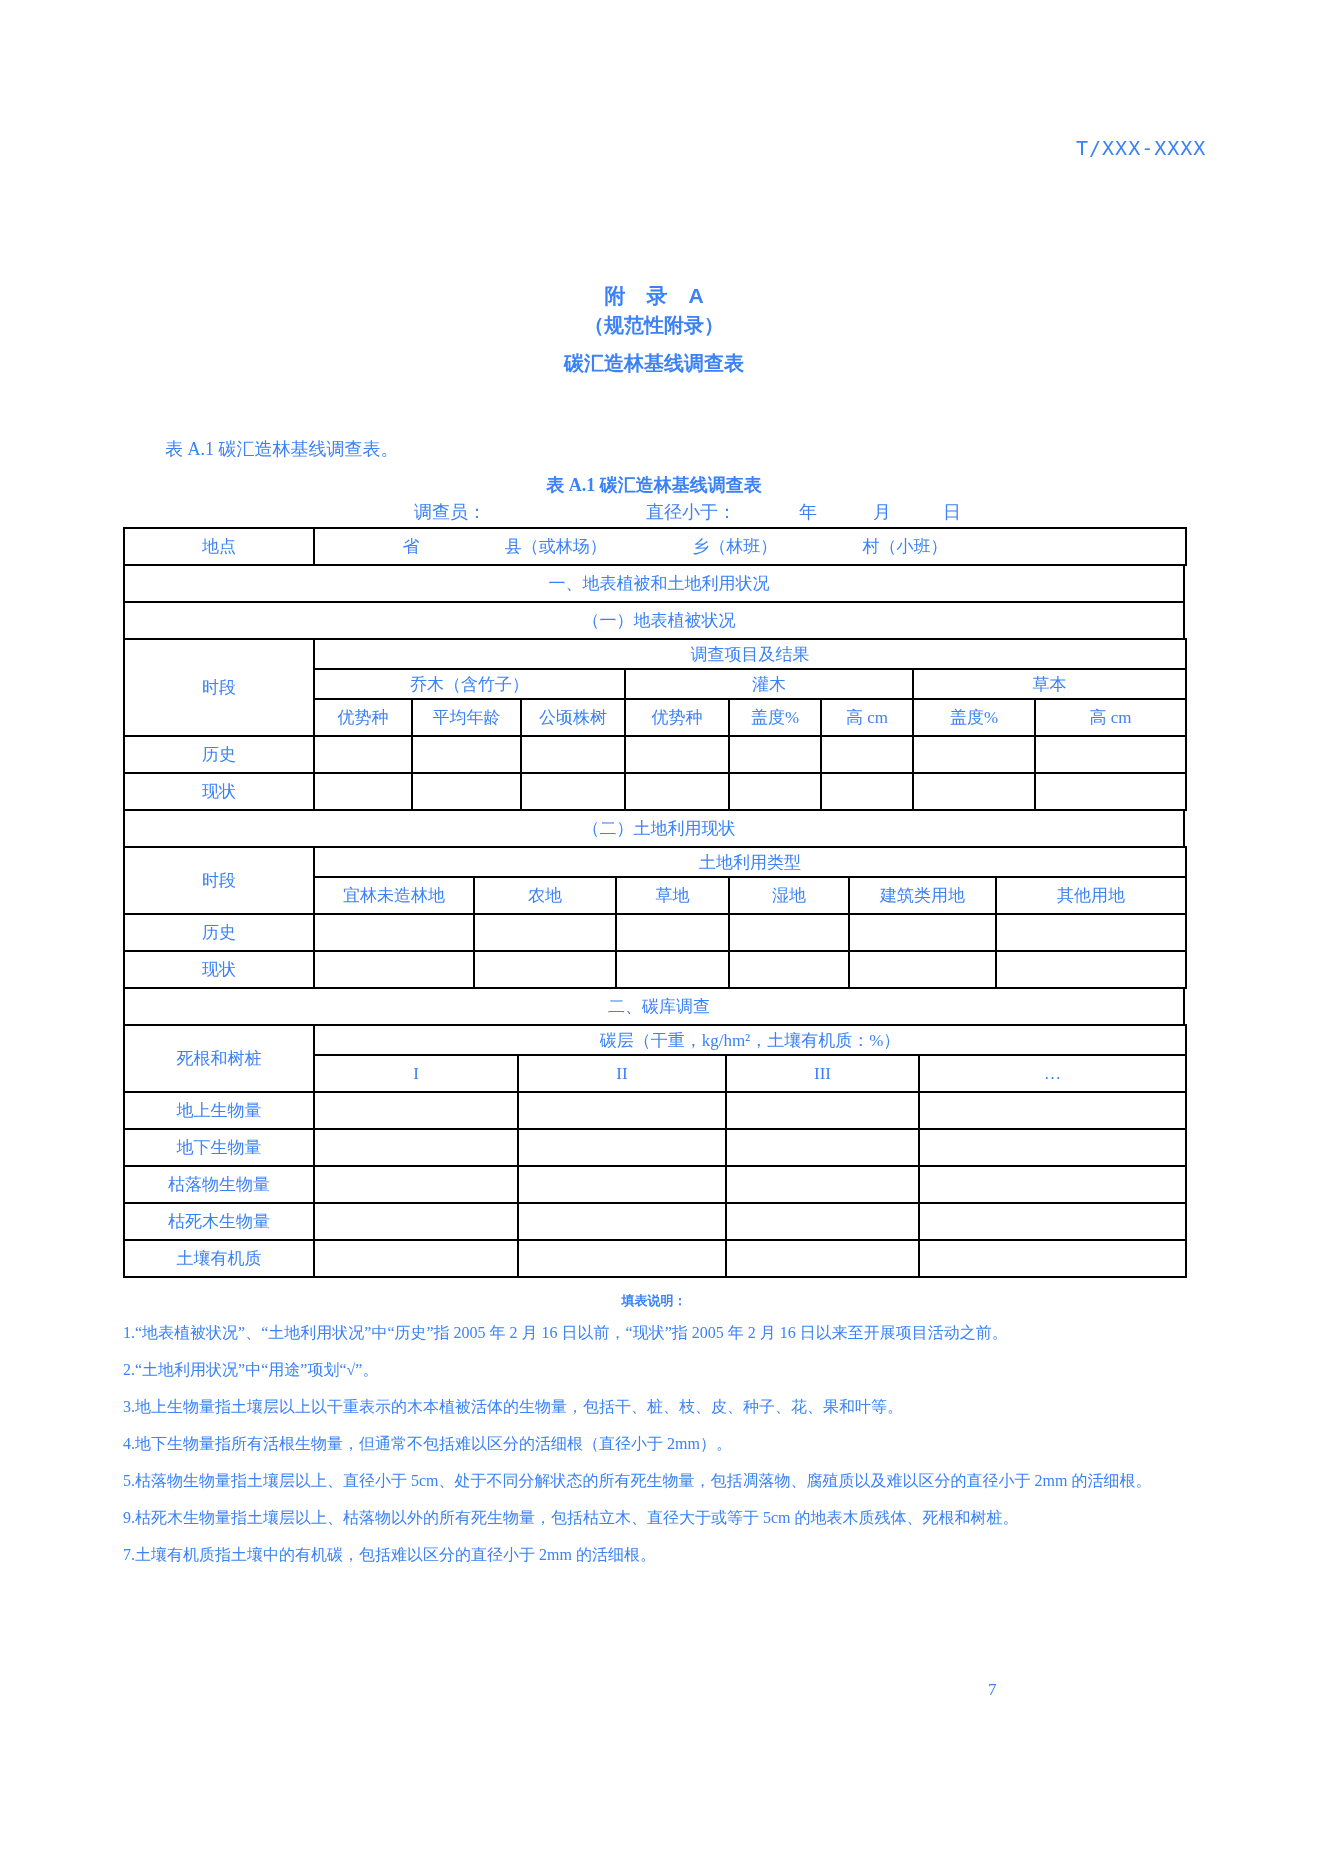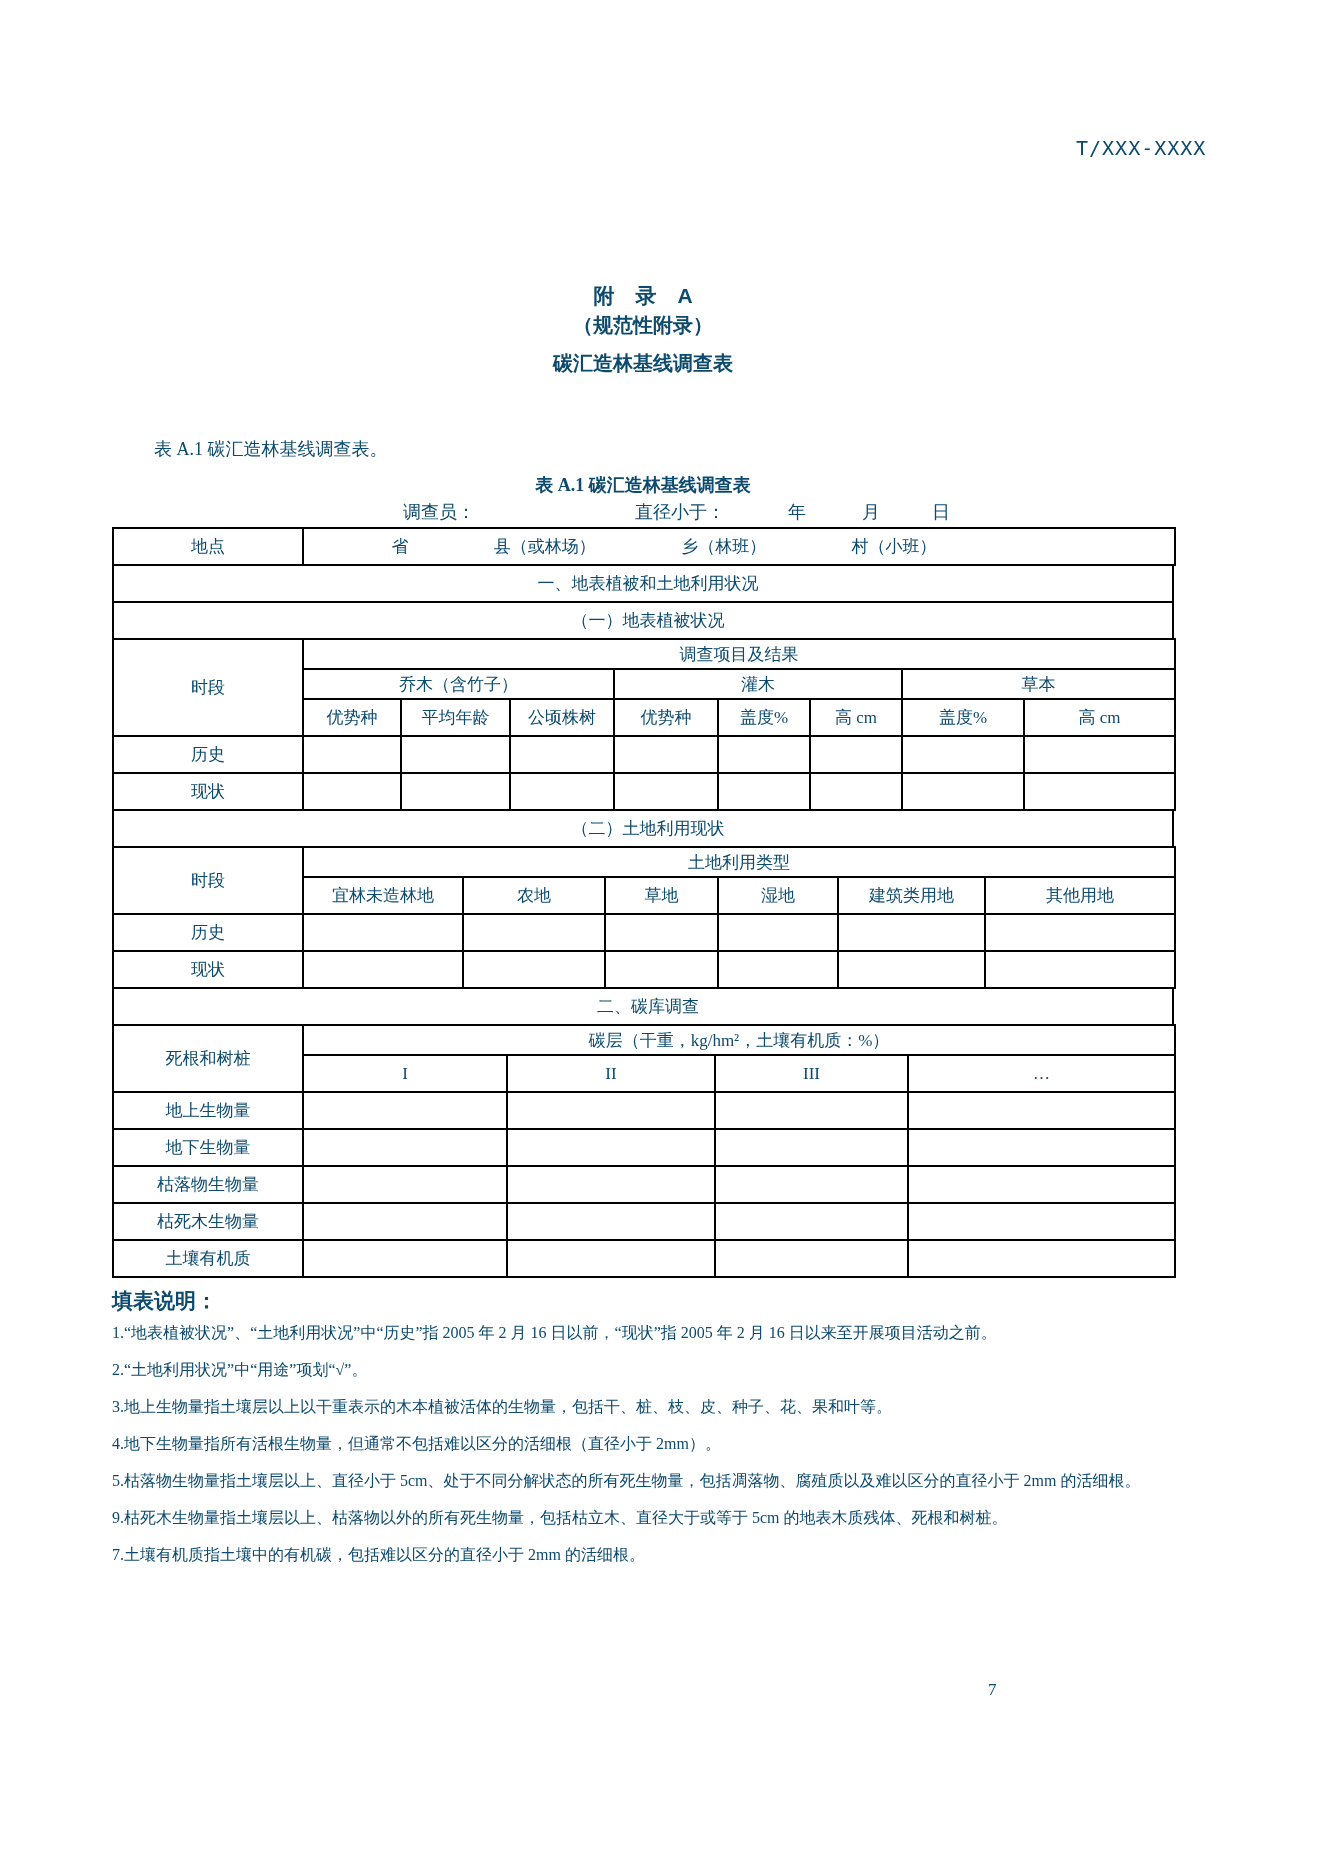--- a/index.html
+++ b/index.html
@@ -1,25 +1,25 @@
 <!DOCTYPE html>
 <html><head>
 <meta charset="utf-8">
 <style>
   * { margin:0; padding:0; box-sizing:border-box; }
   html,body { background:#fff; }
   .page {
     position:relative; width:1323px; height:1871px; background:#ffffff;
-    font-family:"Liberation Serif", serif; color:#0c4a6e; overflow:hidden;border-radius:24px;
+    font-family:"Liberation Serif", serif; color:#3b82f6; overflow:hidden;border-radius:24px;
   }
   .doc-code {
     position:absolute; top:136px; left:1076px;
     font-family:"DejaVu Sans Mono", monospace; font-size:20px; letter-spacing:1px;
   }
-  .content { position:absolute; left:112px; top:0; width:1062px; }
+  .content { position:absolute; left:123px; top:0; width:1062px; }
   .t-app {
     margin-top:282px; text-align:center; font-weight:bold; font-size:21px;
     font-family:"Liberation Sans", sans-serif;
   }
   .t-sub, .t-main {
     margin-top:2px; text-align:center; font-weight:bold; font-size:20px;
     font-family:"Liberation Sans", sans-serif;
   }
   .t-main { margin-top:11px; }
   .intro { margin-top:60px; font-size:18px; padding-left:42px; }
@@ -39,22 +39,23 @@
   table.ft tr.r30 { height:30px; }
   td.sec {
     text-align:center; font-family:"Liberation Sans", sans-serif;
     font-weight:normal; padding-left:12px !important; font-size:17px;
   }
   .loc-items { display:flex; justify-content:space-evenly; align-items:center; padding-right:150px; }
   .loc-items span { white-space:nowrap; }
 
   .notes { margin-top:10px; }
   .notes-title {
-    font-family:"Liberation Sans", sans-serif; font-weight:bold; font-size:21px;
+    font-family:"Liberation Sans", sans-serif; font-weight:bold; font-size:13px;
     line-height:26px;
+    text-align:center;
   }
   .note { font-size:16px; line-height:37px; text-align:justify; }
   .page-num { position:absolute; top:1680px; left:988px; font-size:17px; }
 </style>
 </head>
 <body>
 
 <div class="page">
 
   <div class="doc-code">T/XXX-XXXX</div>

